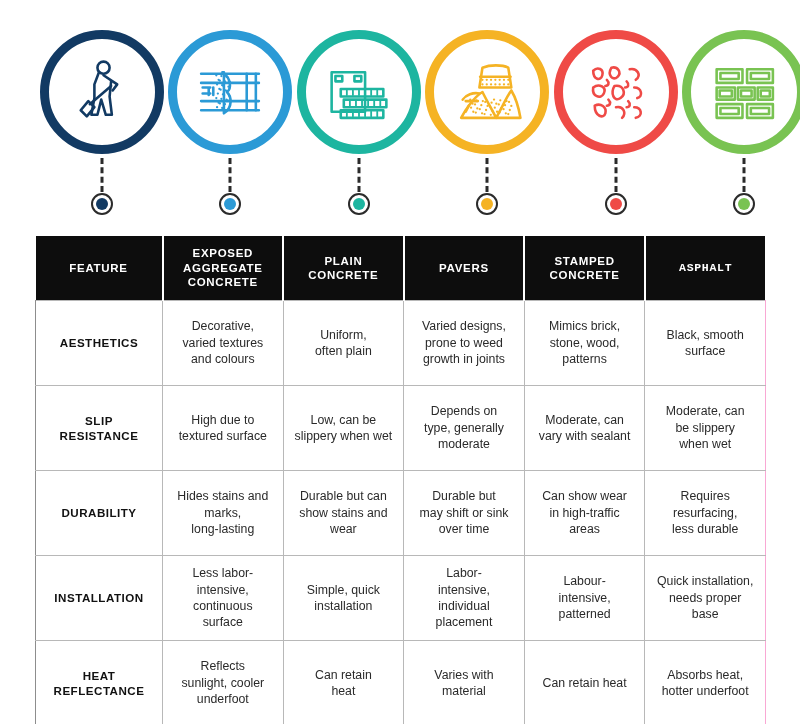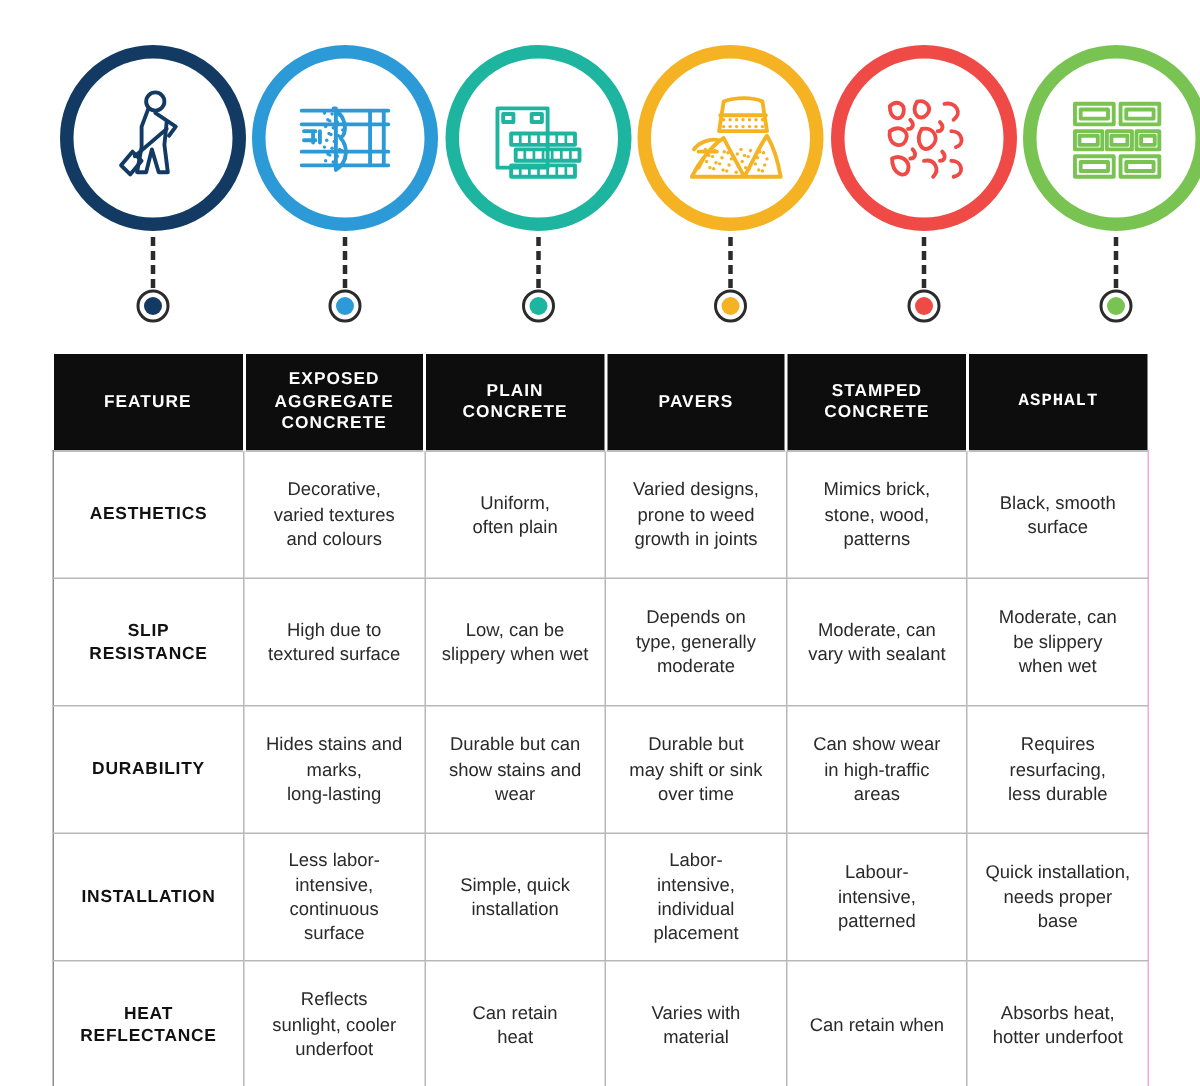--- a/index.html
+++ b/index.html
@@ -378,19 +378,19 @@
           <td>Simple, quick<br>installation</td>
           <td>Labor-<br>intensive,<br>individual<br>placement</td>
           <td>Labour-<br>intensive,<br>patterned</td>
           <td>Quick installation,<br>needs proper<br>base</td>
         </tr>
         <tr>
           <td class="feature-cell">HEAT<br>REFLECTANCE</td>
           <td>Reflects<br>sunlight, cooler<br>underfoot</td>
           <td>Can retain<br>heat</td>
           <td>Varies with<br>material</td>
-          <td>Can retain when</td>
+          <td>Can retain heat</td>
           <td>Absorbs heat,<br>hotter underfoot</td>
         </tr>
       </tbody>
   </table>
 
 </div>
 
 </body></html>

